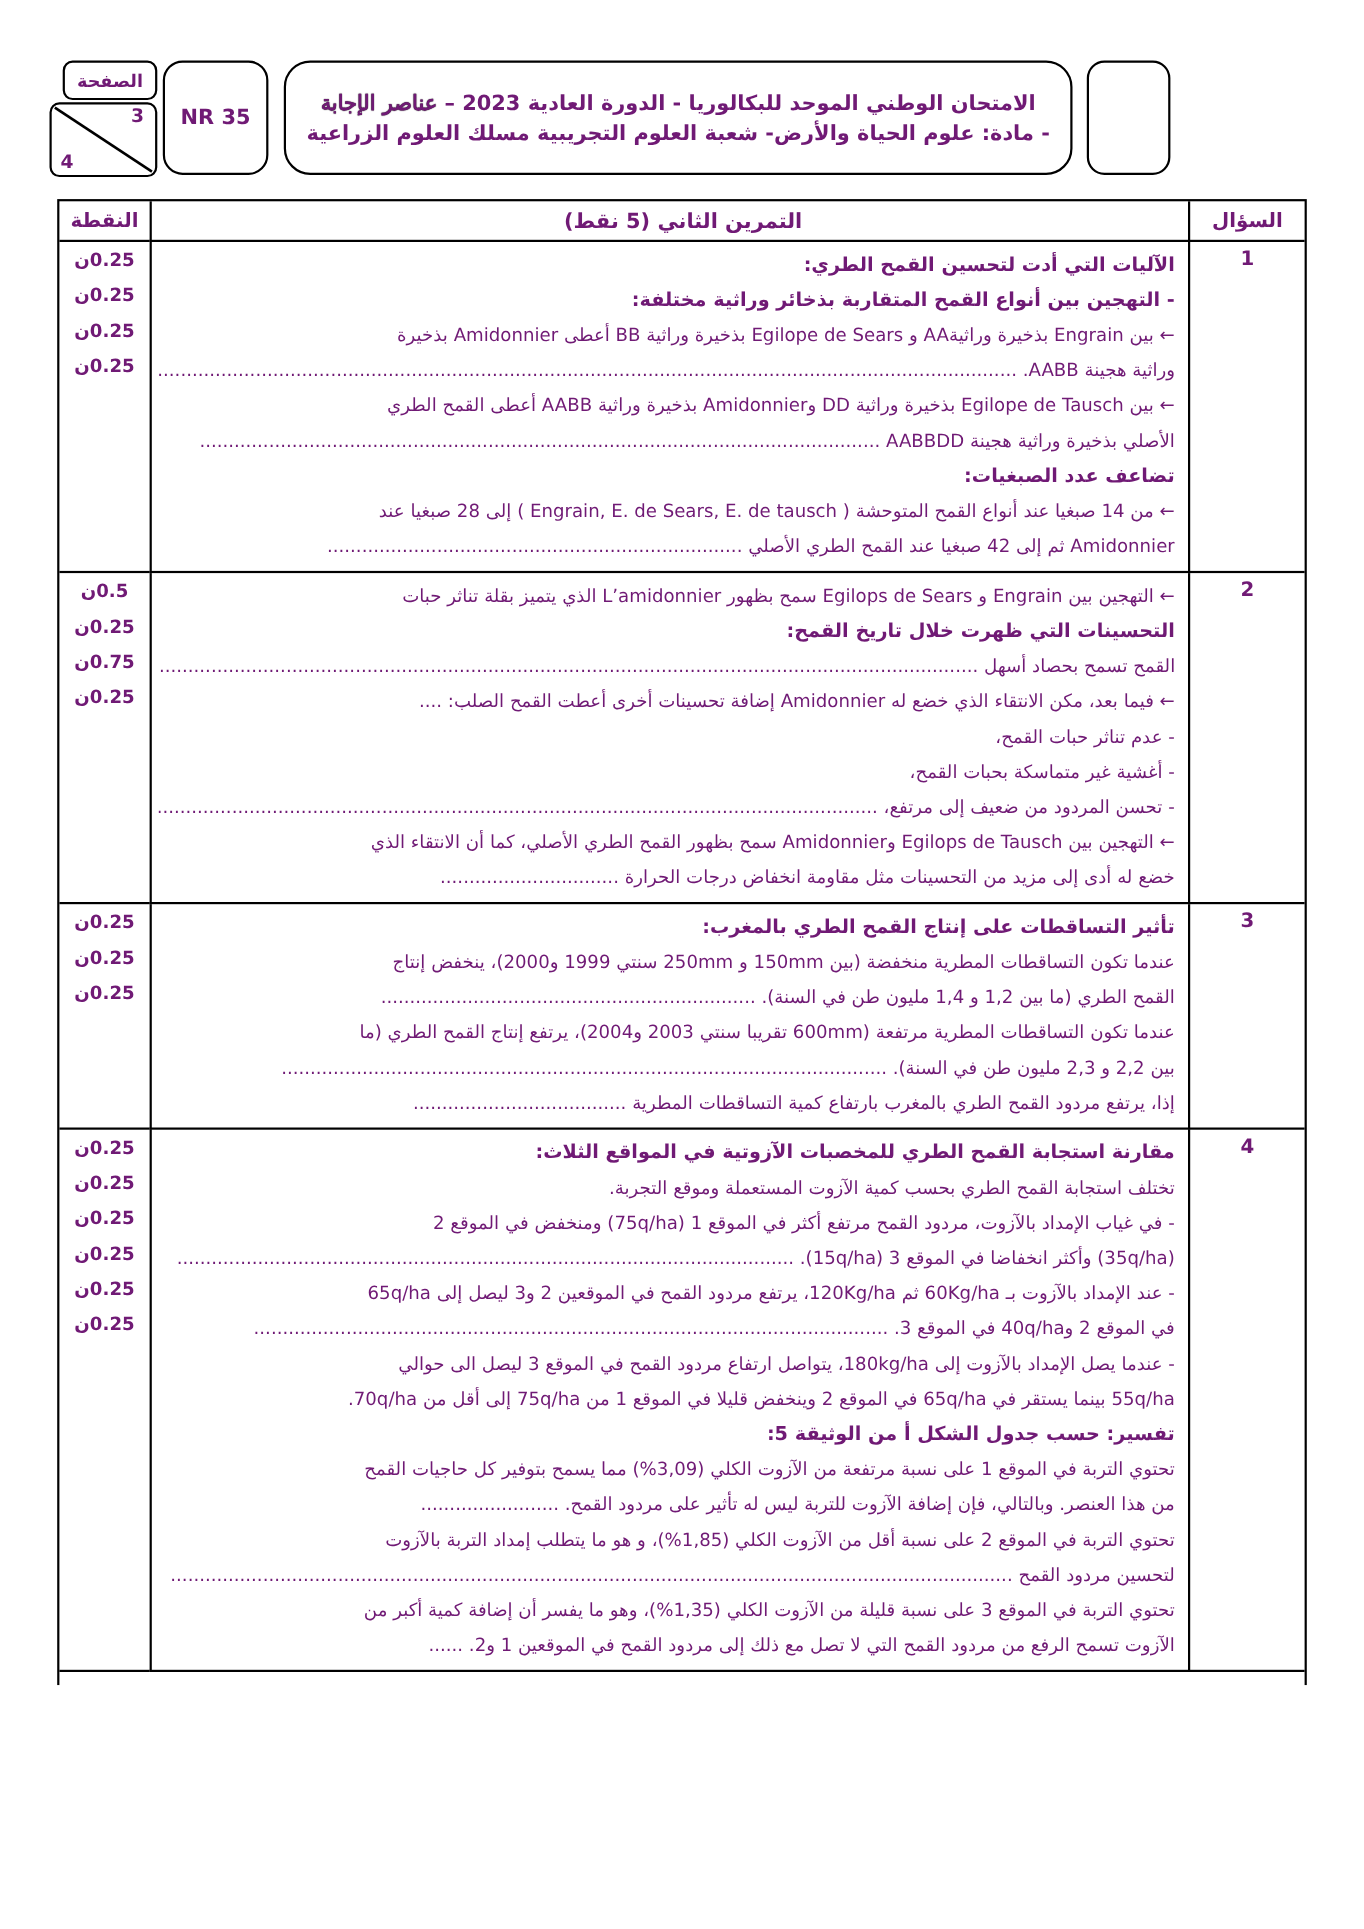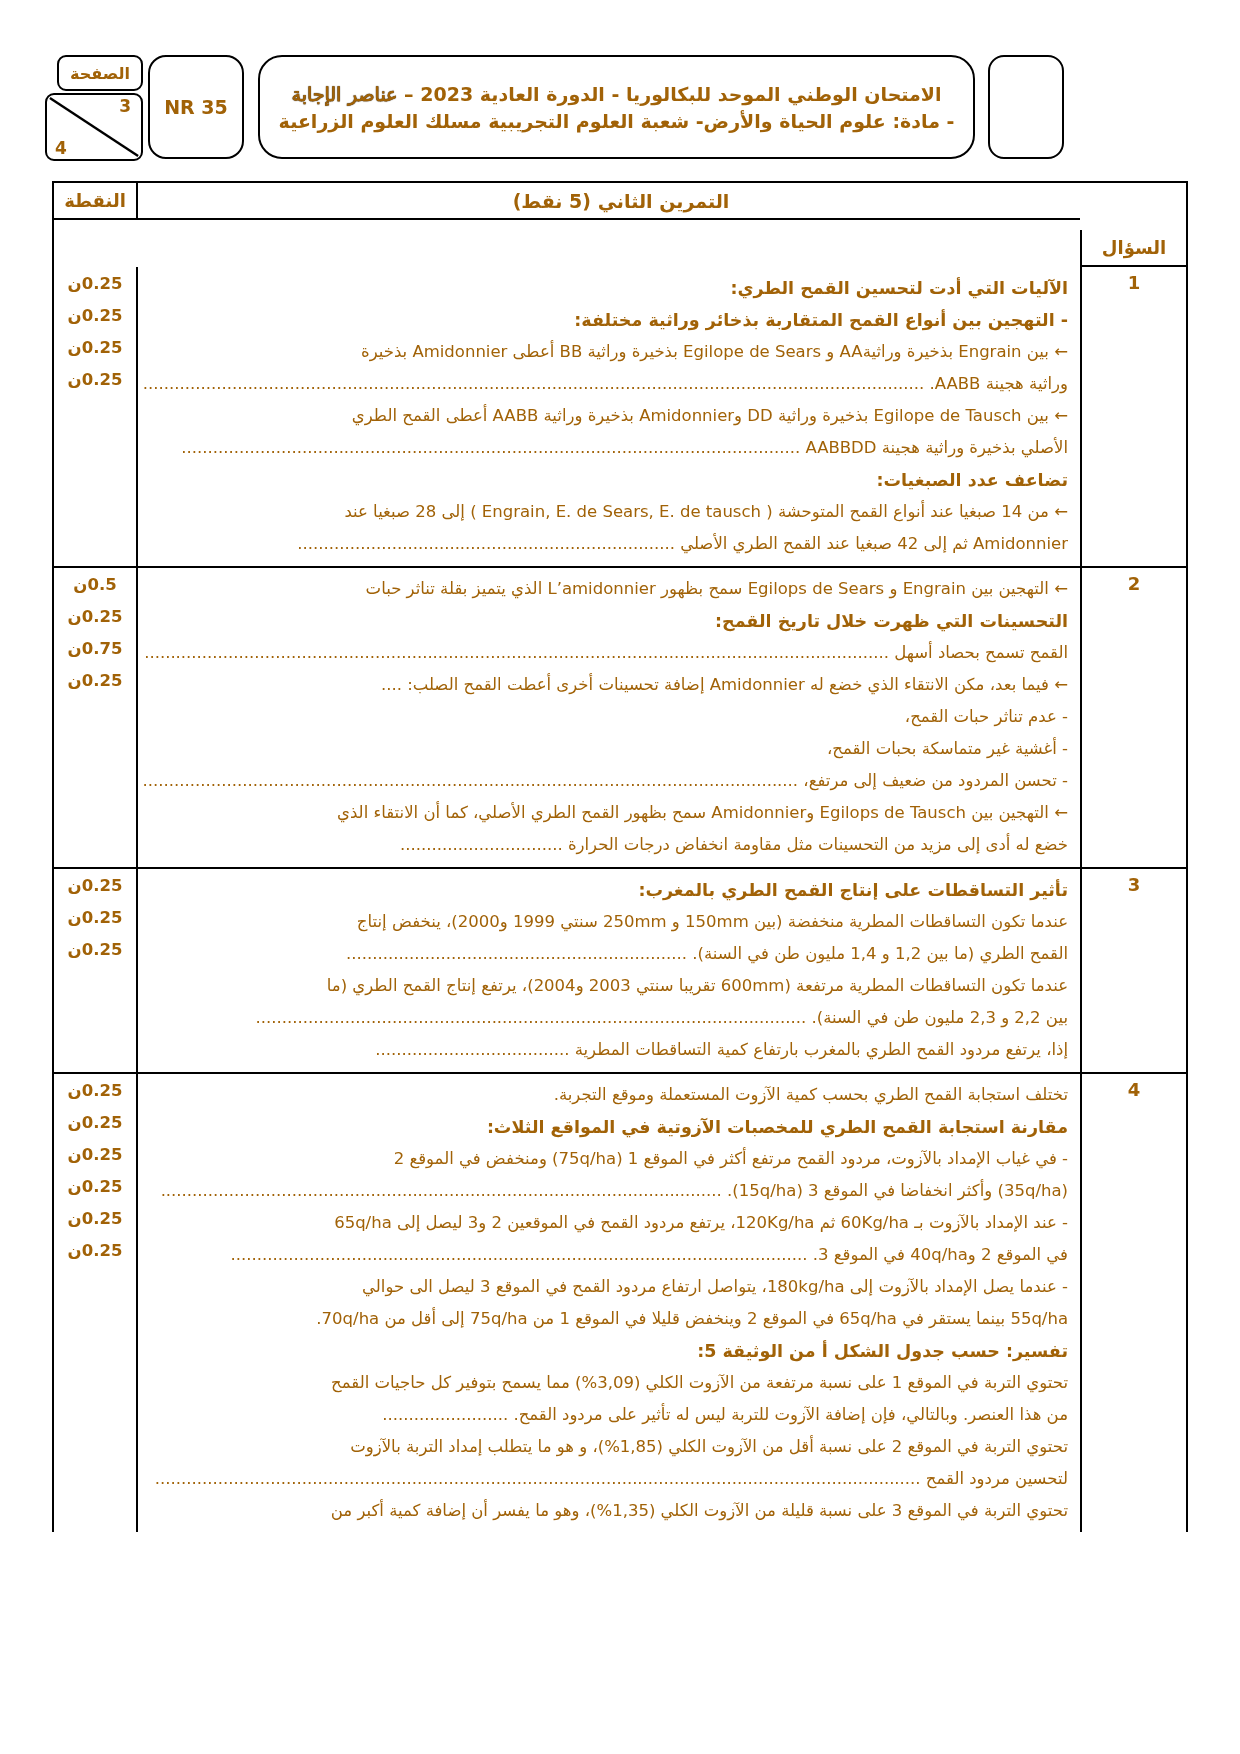--- a/index.html
+++ b/index.html
@@ -1,21 +1,21 @@
 <!DOCTYPE html>
 <html lang="ar" dir="rtl"><head>
 <meta charset="utf-8">
 <style>
   html,body{margin:0;padding:0;background:#ffffff;}
   .page{
     position:relative;
     width:1240px;height:1532px;
     background:#fff;
     font-family:"DejaVu Sans", sans-serif;
-    color:#a16207;
+    color:#701a75;
     direction:rtl;
     overflow:hidden;
   }
   
   .hbox{position:absolute;top:55px;border:2.5px solid #000;background:#fff;box-sizing:border-box;}
   .side-box{left:988px;width:76px;height:104px;border-radius:16px;}
   .title-box{
     left:258px;width:717px;height:104px;border-radius:24px;
     display:flex;flex-direction:column;justify-content:center;align-items:center;gap:5px;
     padding:18px 14px;
@@ -41,21 +41,21 @@
   .atable{
     position:absolute;top:181px;left:52px;width:1136px;height:1521px;
     border:2.5px solid #000;box-sizing:border-box;
     display:grid;
     grid-template-columns:106px 1fr 82px;
     align-content:start;
     background:#fff;
   }
   .cell{box-sizing:border-box;}
   .hdr{border-bottom:2.5px solid #000;font-weight:bold;display:flex;align-items:center;justify-content:center;height:37px;}
-  .hdr-question{font-size:18px;border-left:2.5px solid #000;margin-top:47px;}
+  .hdr-question{font-size:18px;border-left:2.5px solid #000;}
   .hdr-exercise{font-size:19px;border-left:2.5px solid #000;padding-left:24px;}
   .hdr-points{font-size:18px;}
   .qcell{border-left:2.5px solid #000;border-bottom:2.5px solid #000;text-align:center;padding-top:5px;font-weight:bold;font-size:18px;}
   .ccell{border-left:2.5px solid #000;border-bottom:2.5px solid #000;padding:5px 12px 6px 6px;overflow:hidden;}
   .pcell{border-bottom:2.5px solid #000;padding-top:1px;overflow:hidden;}
   .line{line-height:32px;font-size:16.5px;white-space:nowrap;overflow:hidden;}
   .line.heading{font-weight:bold;font-size:17.5px;}
   .pline{line-height:32px;font-size:16.5px;font-weight:bold;text-align:center;white-space:nowrap;}
 </style>
 </head>
@@ -149,22 +149,22 @@
       <div class="cell pcell">
         <div class="pline"></div>
         <div class="pline"></div>
         <div class="pline">0.25ن</div>
         <div class="pline"></div>
         <div class="pline">0.25ن</div>
         <div class="pline">0.25ن</div>
       </div>
       <div class="cell qcell">4</div>
       <div class="cell ccell">
+        <div class="line heading">مقارنة استجابة القمح الطري للمخصبات الآزوتية في المواقع الثلاث:</div>
         <div class="line">تختلف استجابة القمح الطري بحسب كمية الآزوت المستعملة وموقع التجربة.</div>
-        <div class="line heading">مقارنة استجابة القمح الطري للمخصبات الآزوتية في المواقع الثلاث:</div>
         <div class="line">- في غياب الإمداد بالآزوت، مردود القمح مرتفع أكثر في الموقع 1 (75q/ha) ومنخفض في الموقع 2</div>
         <div class="line">(35q/ha) وأكثر انخفاضا في الموقع 3 (15q/ha). ...........................................................................................................</div>
         <div class="line">- عند الإمداد بالآزوت بـ 60Kg/ha ثم 120Kg/ha، يرتفع مردود القمح في الموقعين 2 و3 ليصل إلى 65q/ha</div>
         <div class="line">في الموقع 2 و40q/ha في الموقع 3. ..............................................................................................................</div>
         <div class="line">- عندما يصل الإمداد بالآزوت إلى 180kg/ha، يتواصل ارتفاع مردود القمح في الموقع 3 ليصل الى حوالي</div>
         <div class="line">55q/ha بينما يستقر في 65q/ha في الموقع 2 وينخفض قليلا في الموقع 1 من 75q/ha إلى أقل من 70q/ha.</div>
         <div class="line heading">تفسير: حسب جدول الشكل أ من الوثيقة 5:</div>
         <div class="line">تحتوي التربة في الموقع 1 على نسبة مرتفعة من الآزوت الكلي (3,09%) مما يسمح بتوفير كل حاجيات القمح</div>
         <div class="line">من هذا العنصر. وبالتالي، فإن إضافة الآزوت للتربة ليس له تأثير على مردود القمح. ........................</div>
         <div class="line">تحتوي التربة في الموقع 2 على نسبة أقل من الآزوت الكلي (1,85%)، و هو ما يتطلب إمداد التربة بالآزوت</div>

